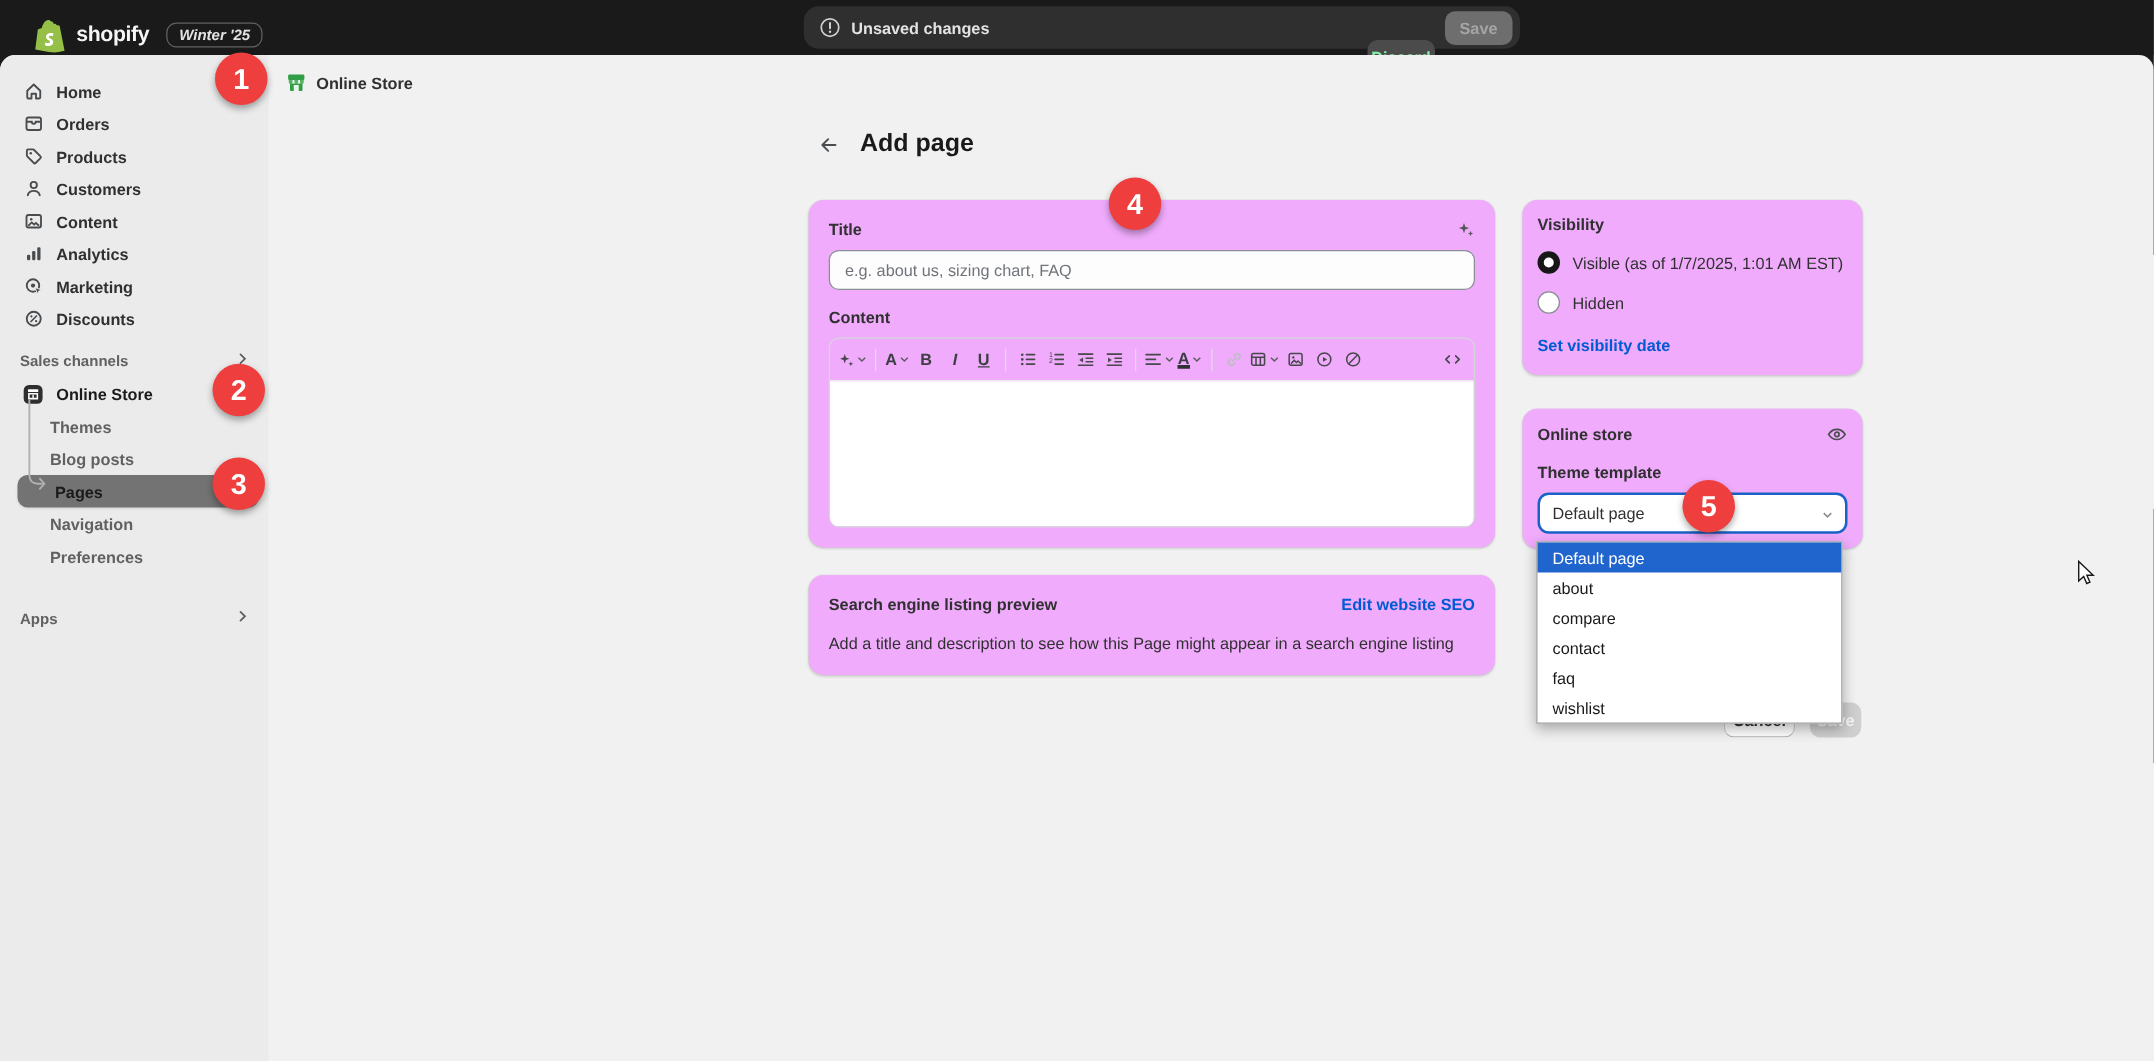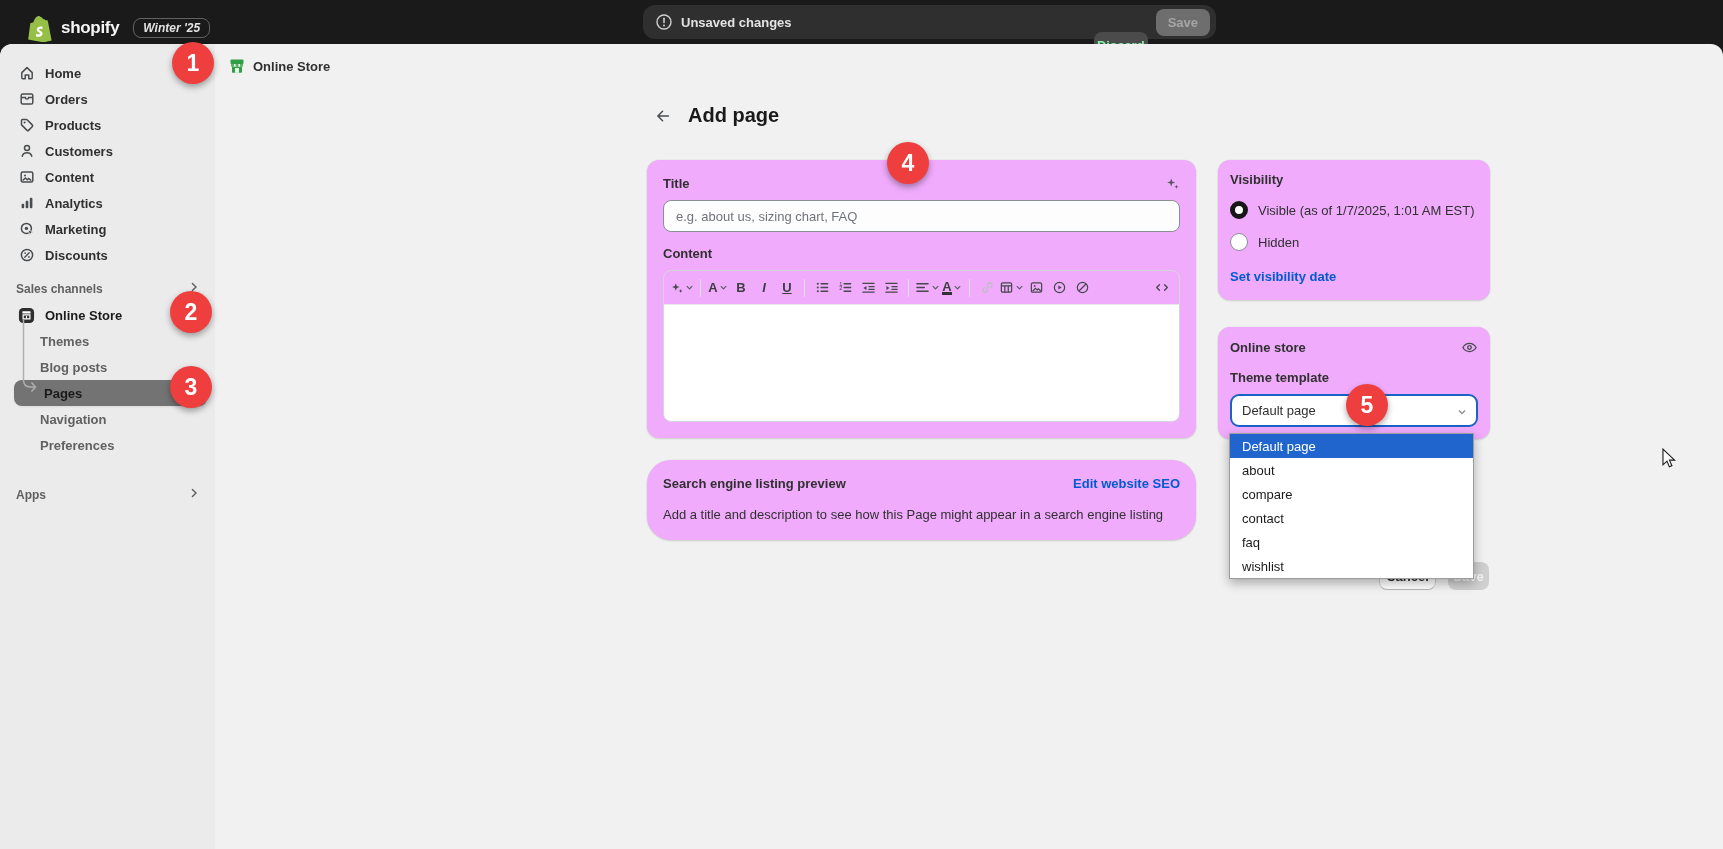--- a/index.html
+++ b/index.html
@@ -54,21 +54,21 @@
   .text-input { margin-top:6px; width:100%; height:32px; border:1px solid #8a8f94; border-radius:8px;
     padding:0 12px; font-size:13px; font-family:"Liberation Sans",sans-serif; color:#303030; background:#fdfdfd; }
   .text-input::placeholder { color:#70747a; }
   .editor { margin-top:6px; border:1px solid #d4d7da; border-radius:8px; overflow:hidden; }
   .toolbar { height:34px; display:flex; align-items:center; gap:1px; padding:0 6px; border-bottom:1px solid #e7e8ea; }
   .tbtn { min-width:22px; height:24px; border-radius:6px; display:flex; align-items:center; justify-content:center;
     gap:1px; cursor:pointer; color:#3c3e41; }
   .tbtn .g { font-size:13px; font-weight:700; }
   .tsep { width:1px; height:18px; background:#dcdee0; margin:0 5px; }
   .editor-area { height:116px; background:#fff; }
-  .seo-card { left:432px; top:416px; width:549px; padding:16px 16px 18px;border-radius:24px; }
+  .seo-card { left:432px; top:416px; width:549px; padding:16px 16px 18px; }
   .seo-head { display:flex; align-items:center; justify-content:space-between; }
   .card-heading { font-weight:700; color:#303030; font-size:13px; }
   .blue-link { color:#005bd3; font-weight:550; cursor:pointer; text-decoration:none; }
   .seo-body { margin-top:16px; color:#303030; }
   
   .viz-card { left:1003px; top:116px; width:272px; padding:12px 12px 16px; }
   .radio-row { display:flex; align-items:center; gap:10px; margin-top:14px; cursor:pointer; }
   .radio { width:18px; height:18px; border-radius:50%; background:#fff; flex:none; }
   .radio.on { border:5.5px solid #171717; }
   .radio.off { border:1.5px solid #8a8f94; }

